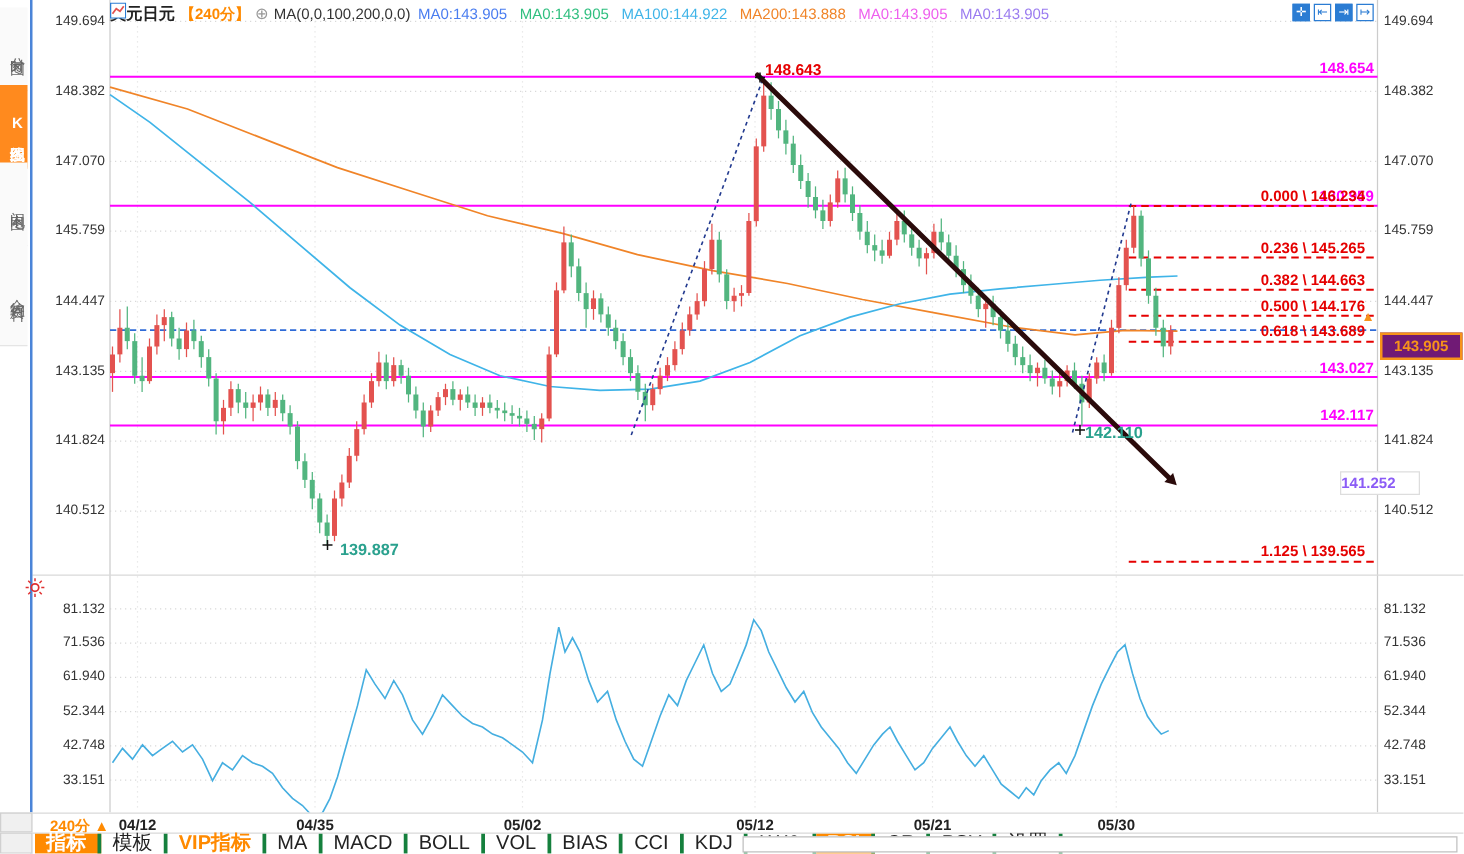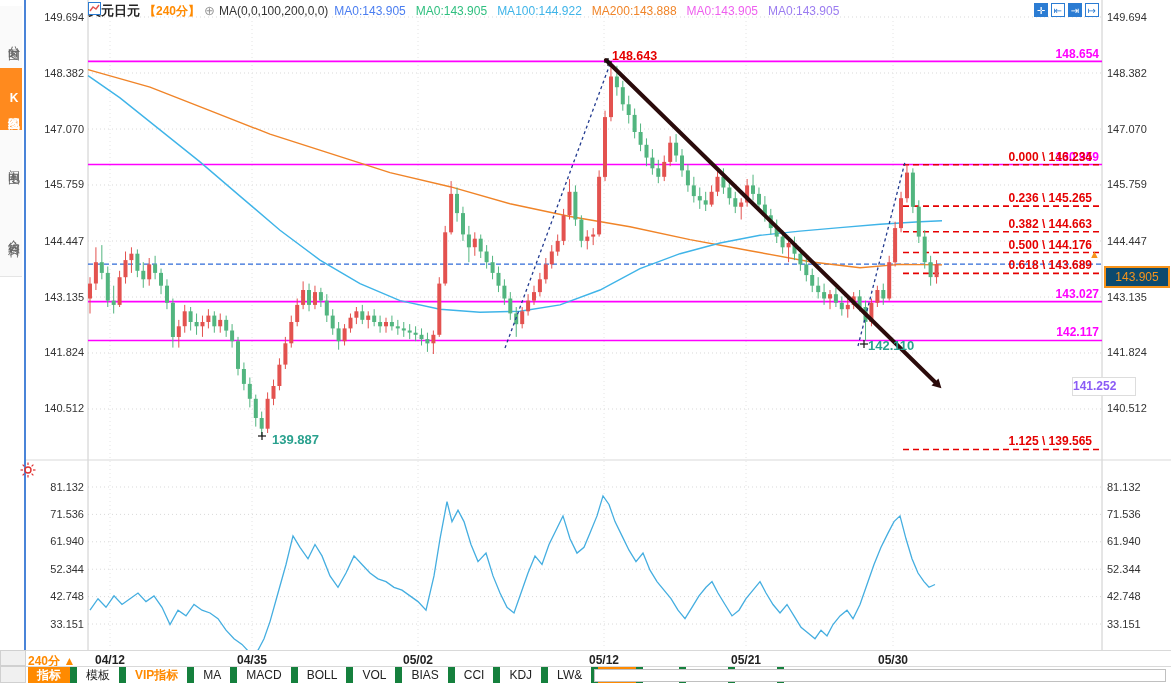--- a/index.html
+++ b/index.html
@@ -19,30 +19,30 @@
   .sidebar{position:absolute;left:0;top:0;width:24px;height:683px;background:#fff;border-right:2px solid #4a84d8;}
   .stab{position:absolute;left:0;width:22px;writing-mode:vertical-rl;text-orientation:upright;
         font-size:12px;letter-spacing:2px;color:#666;text-align:center;padding:6px 0;cursor:pointer;
         border-bottom:1px solid #e5e5e5;background:#fafafa;}
   .stab.active{background:#ff8a1e;color:#fff;font-weight:bold;}
   .rsi-header{position:absolute;left:95px;top:464px;font-size:12px;white-space:nowrap;}
   .rsi-header .rt{color:#222;font-weight:bold;margin-right:10px;}
   .rsi-header span.ri{margin-right:14px;}
   .date-row{position:absolute;left:0;top:650px;width:1171px;height:16px;border-top:1px solid #d9d9d9;background:#fff;}
   .date-label{position:absolute;top:2px;width:50px;text-align:center;font-size:12px;color:#222;font-weight:bold;}
-  .period-box{position:absolute;left:28px;top:2px;color:#ff8a00;font-weight:bold;font-size:12px;}
+  .period-box{position:absolute;left:40px;top:2px;color:#ff8a00;font-weight:bold;font-size:12px;}
   .toolbar{position:absolute;left:0;top:666px;width:1171px;height:17px;border-top:1px solid #d9d9d9;background:#fff;display:flex;align-items:stretch;padding-left:28px;box-sizing:border-box;}
-  .tb-item{font-size:12px;color:#222;padding:0 9px;line-height:16px;border-right:7px solid #15803d;cursor:pointer;white-space:nowrap;}
+  .tb-item{font-size:16px;color:#222;padding:0 9px;line-height:16px;border-right:3px solid #15803d;cursor:pointer;white-space:nowrap;}
   .tb-item.active{background:#ff8a00;color:#fff;font-weight:bold;}
   .tb-item.vip{color:#ff8a00;font-weight:bold;}
   .tb-empty{position:absolute;left:594px;top:669px;width:570px;height:11px;border:1px solid #c0c0c0;background:#fff;}
   .corner-cell{position:absolute;left:0;width:26px;background:#f0f0f0;border:1px solid #d0d0d0;box-sizing:border-box;}
   .watermark{position:absolute;left:1000px;top:626px;font-size:37px;font-weight:bold;color:#d8cfc6;letter-spacing:3px;z-index:1;}
   .price-tag{position:absolute;left:1104px;top:266px;width:62px;height:18px;border:2px solid #f7931a;color:#f7931a;
-             font-size:12px;font-weight:normal;line-height:18px;text-align:center;background:#0c4a6e;box-sizing:content-box;}
+             font-size:12px;font-weight:bold;line-height:18px;text-align:center;background:#701a75;box-sizing:content-box;}
   .low-tag{position:absolute;left:1072px;top:377px;width:62px;height:17px;border:1px solid #ddd;color:#8b5cf6;
            font-size:12px;font-weight:bold;line-height:17px;text-align:left;background:#fff;}
   .tag-arrow{position:absolute;left:1089px;top:249px;color:#f7931a;font-size:11px;line-height:10px;}
   .sun-icon{position:absolute;left:20px;top:462px;width:16px;height:16px;}
 </style>
 </head>
 <body>
 
 <div id="app">
 

